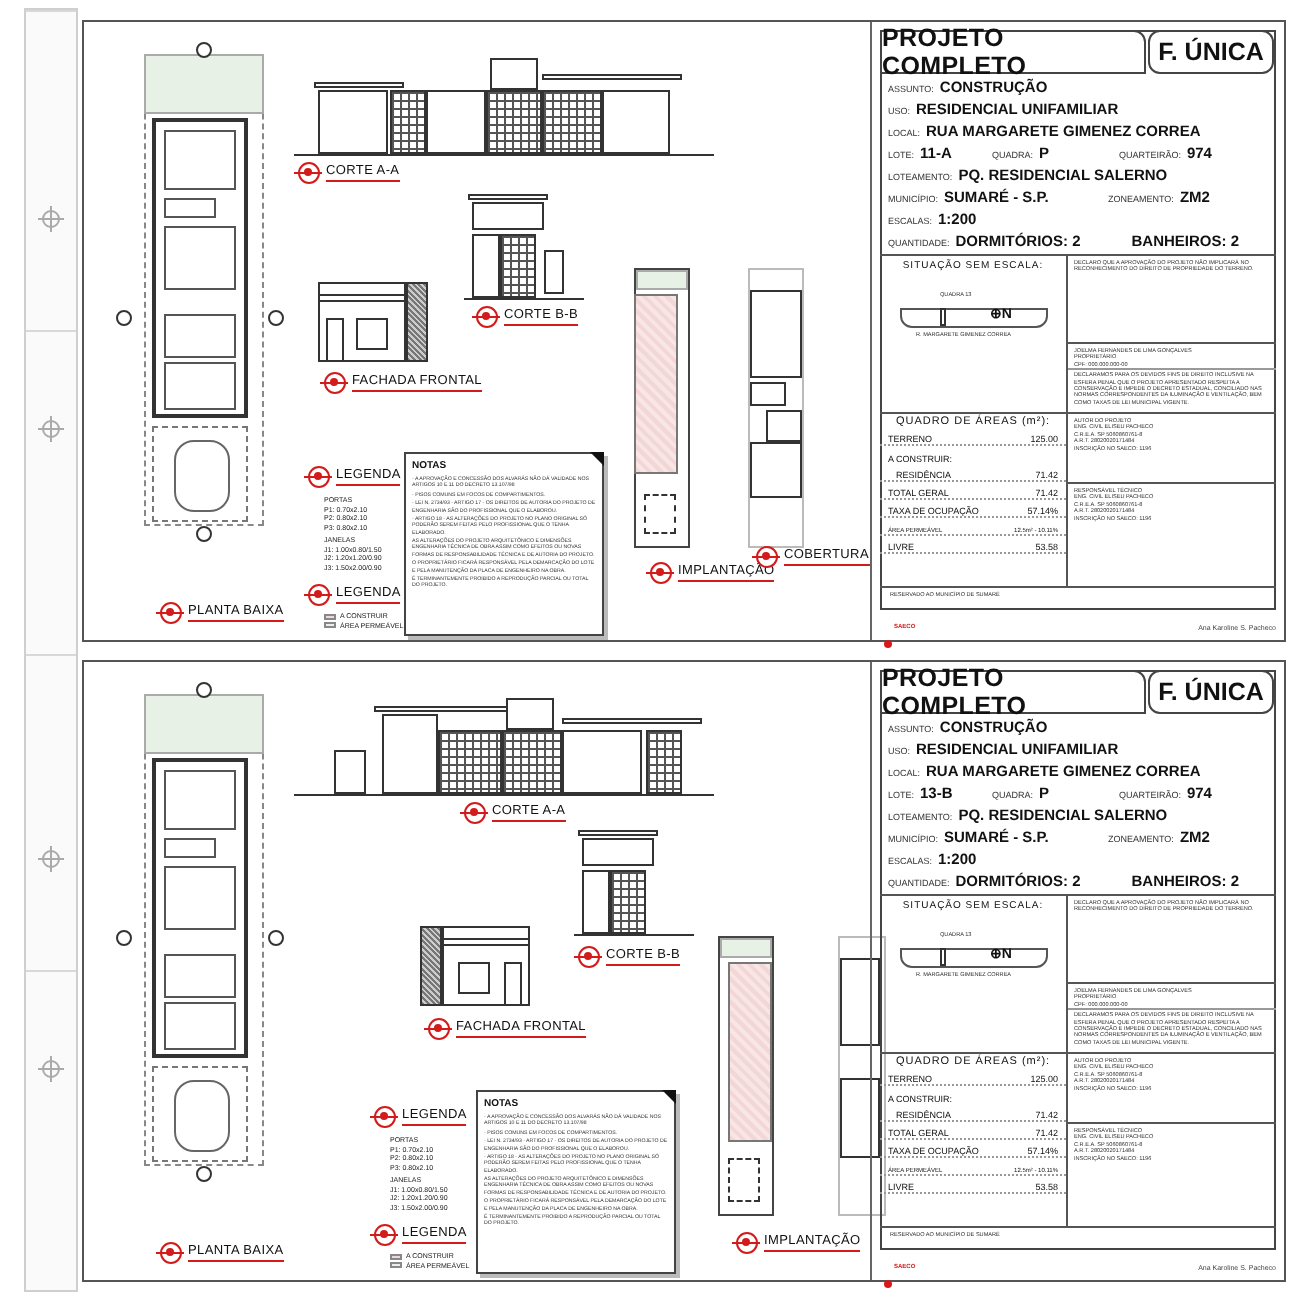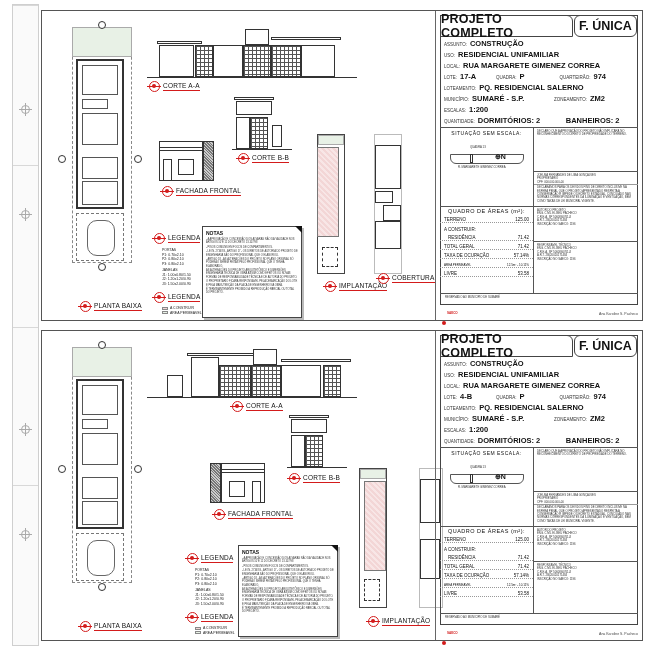--- a/index.html
+++ b/index.html
@@ -251,21 +251,21 @@
       <div class="tb-row">
           <span class="tb-lbl">USO:</span>
           <span class="tb-val">RESIDENCIAL UNIFAMILIAR</span>
         </div>
       <div class="tb-row">
           <span class="tb-lbl">LOCAL:</span>
           <span class="tb-val">RUA MARGARETE GIMENEZ CORREA</span>
         </div>
       <div class="tb-row">
         <span class="tb-lbl">LOTE:</span>
-          <span class="tb-val" style="width:36px">17-A</span>
+          <span class="tb-val" style="width:36px">11-A</span>
         <span class="tb-lbl">QUADRA:</span>
           <span class="tb-val" style="width:40px">P</span>
         <span class="tb-lbl">QUARTEIRÃO:</span>
           <span class="tb-val">974</span>
       </div>
       <div class="tb-row">
           <span class="tb-lbl">LOTEAMENTO:</span>
           <span class="tb-val">PQ. RESIDENCIAL SALERNO</span>
         </div>
       <div class="tb-row">
@@ -499,21 +499,21 @@
       <div class="tb-row">
           <span class="tb-lbl">USO:</span>
           <span class="tb-val">RESIDENCIAL UNIFAMILIAR</span>
         </div>
       <div class="tb-row">
           <span class="tb-lbl">LOCAL:</span>
           <span class="tb-val">RUA MARGARETE GIMENEZ CORREA</span>
         </div>
       <div class="tb-row">
         <span class="tb-lbl">LOTE:</span>
-          <span class="tb-val" style="width:36px">4-B</span>
+          <span class="tb-val" style="width:36px">13-B</span>
         <span class="tb-lbl">QUADRA:</span>
           <span class="tb-val" style="width:40px">P</span>
         <span class="tb-lbl">QUARTEIRÃO:</span>
           <span class="tb-val">974</span>
       </div>
       <div class="tb-row">
           <span class="tb-lbl">LOTEAMENTO:</span>
           <span class="tb-val">PQ. RESIDENCIAL SALERNO</span>
         </div>
       <div class="tb-row">

